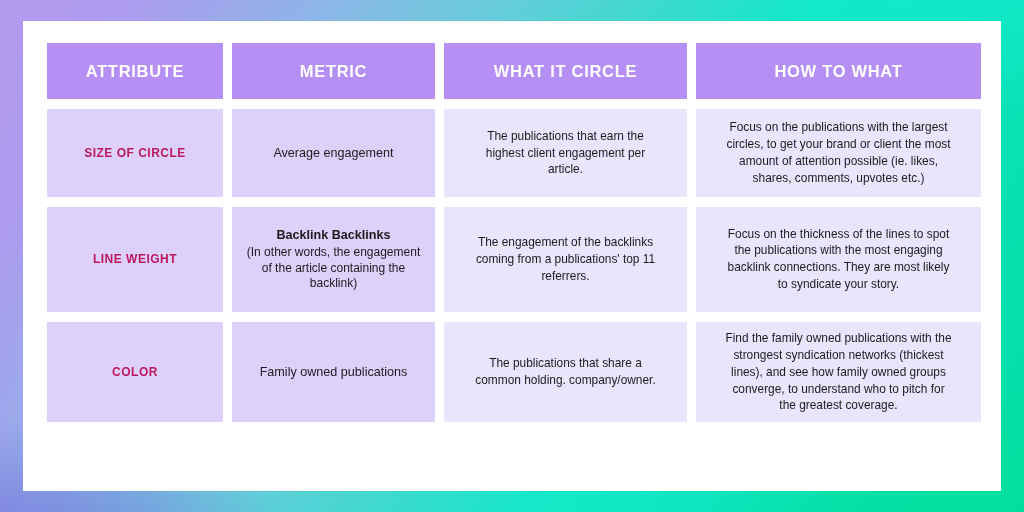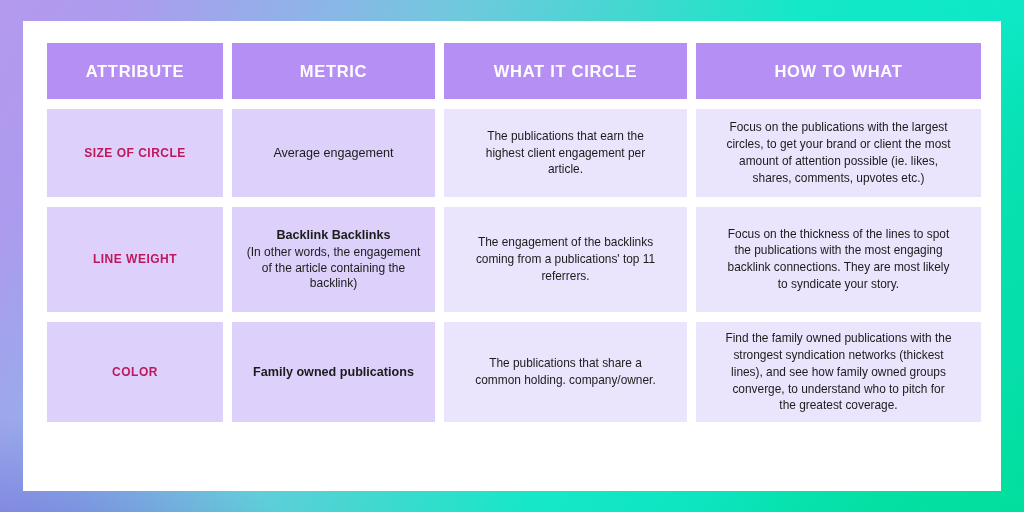--- a/index.html
+++ b/index.html
@@ -185,21 +185,21 @@
             <span class="metric-main">Backlink Backlinks</span>
             <span class="metric-sub">(In other words, the engagement of the article containing the backlink)</span>
           </td>
           <td class="desc-cell">The engagement of the backlinks coming from a publications' top 11 referrers.</td>
           <td class="desc-cell">Focus on the thickness of the lines to spot the publications with the most engaging backlink connections. They are most likely to syndicate your story.</td>
         </tr>
 
         <tr class="row-body-4">
           <td class="attr-cell">COLOR</td>
           <td class="metric-cell">
-            <span class="metric-main" style="font-weight: bold;">Family owned publications</span>
+            <span class="metric-main" style="font-weight: normal;">Family owned publications</span>
           </td>
           <td class="desc-cell">The publications that share a common holding. company/owner.</td>
           <td class="desc-cell">Find the family owned publications with the strongest syndication networks (thickest lines), and see how family owned groups converge, to understand who to pitch for the greatest coverage.</td>
         </tr>
 
       </tbody>
     </table>
 
   </div>
 </div>

